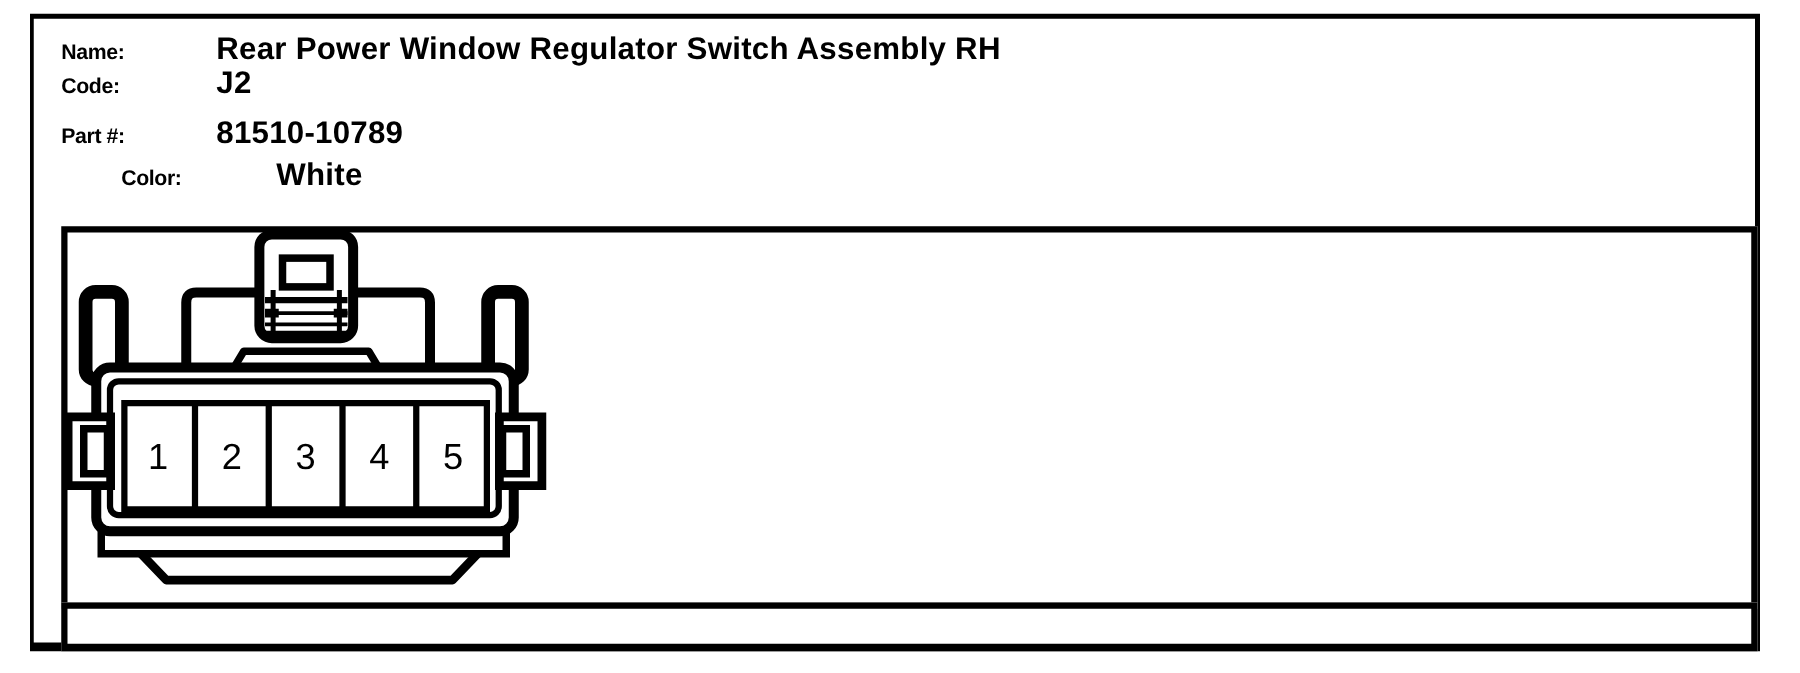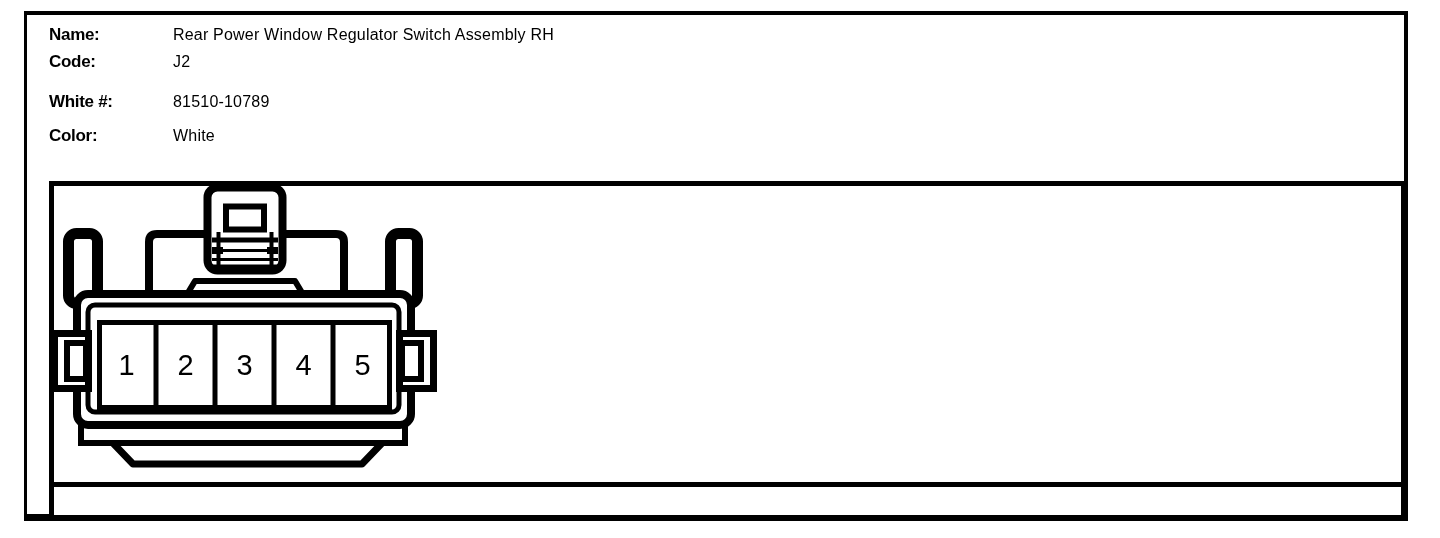--- a/index.html
+++ b/index.html
@@ -32,31 +32,31 @@
   }
   .field {
     position: absolute;
     left: 49px;
     height: 24px;
     white-space: nowrap;
   }
   .field.row-0 { top: 25px; }
   .field.row-1 { top: 52px; }
   .field.row-2 { top: 92px; }
-  .field.row-3 { top: 126px; }
+  .field.row-3 { top: 126px; margin-left: 48px; }
   .flabel {
     display: inline-block;
     width: 124px;
     font-size: 17px;
     font-weight: bold;
     letter-spacing: -0.3px;
   }
   .fvalue {
-    font-size: 16px;
-    font-weight: normal;
+    font-size: 25px;
+    font-weight: bold;
     letter-spacing: 0.2px;
   }
   .drawing-cell {
     position: absolute;
     left: 49px;
     top: 181px;
     width: 1357px;
     height: 306px;
     box-sizing: border-box;
     border: 5px solid #000;
@@ -93,21 +93,21 @@
 <div class="page-border"></div>
 
 <div class="header-fields">
   <div class="field row-0">
     <span class="flabel">Name:</span><span class="fvalue">Rear Power Window Regulator Switch Assembly RH</span>
   </div>
   <div class="field row-1">
     <span class="flabel">Code:</span><span class="fvalue">J2</span>
   </div>
   <div class="field row-2">
-    <span class="flabel">White #:</span><span class="fvalue">81510-10789</span>
+    <span class="flabel">Part #:</span><span class="fvalue">81510-10789</span>
   </div>
   <div class="field row-3">
     <span class="flabel">Color:</span><span class="fvalue">White</span>
   </div>
 </div>
 
 <div class="drawing-cell"></div>
 <div class="empty-row"></div>
 
 <svg class="connector-svg" viewBox="40 176 420 316" xmlns="http://www.w3.org/2000/svg">

